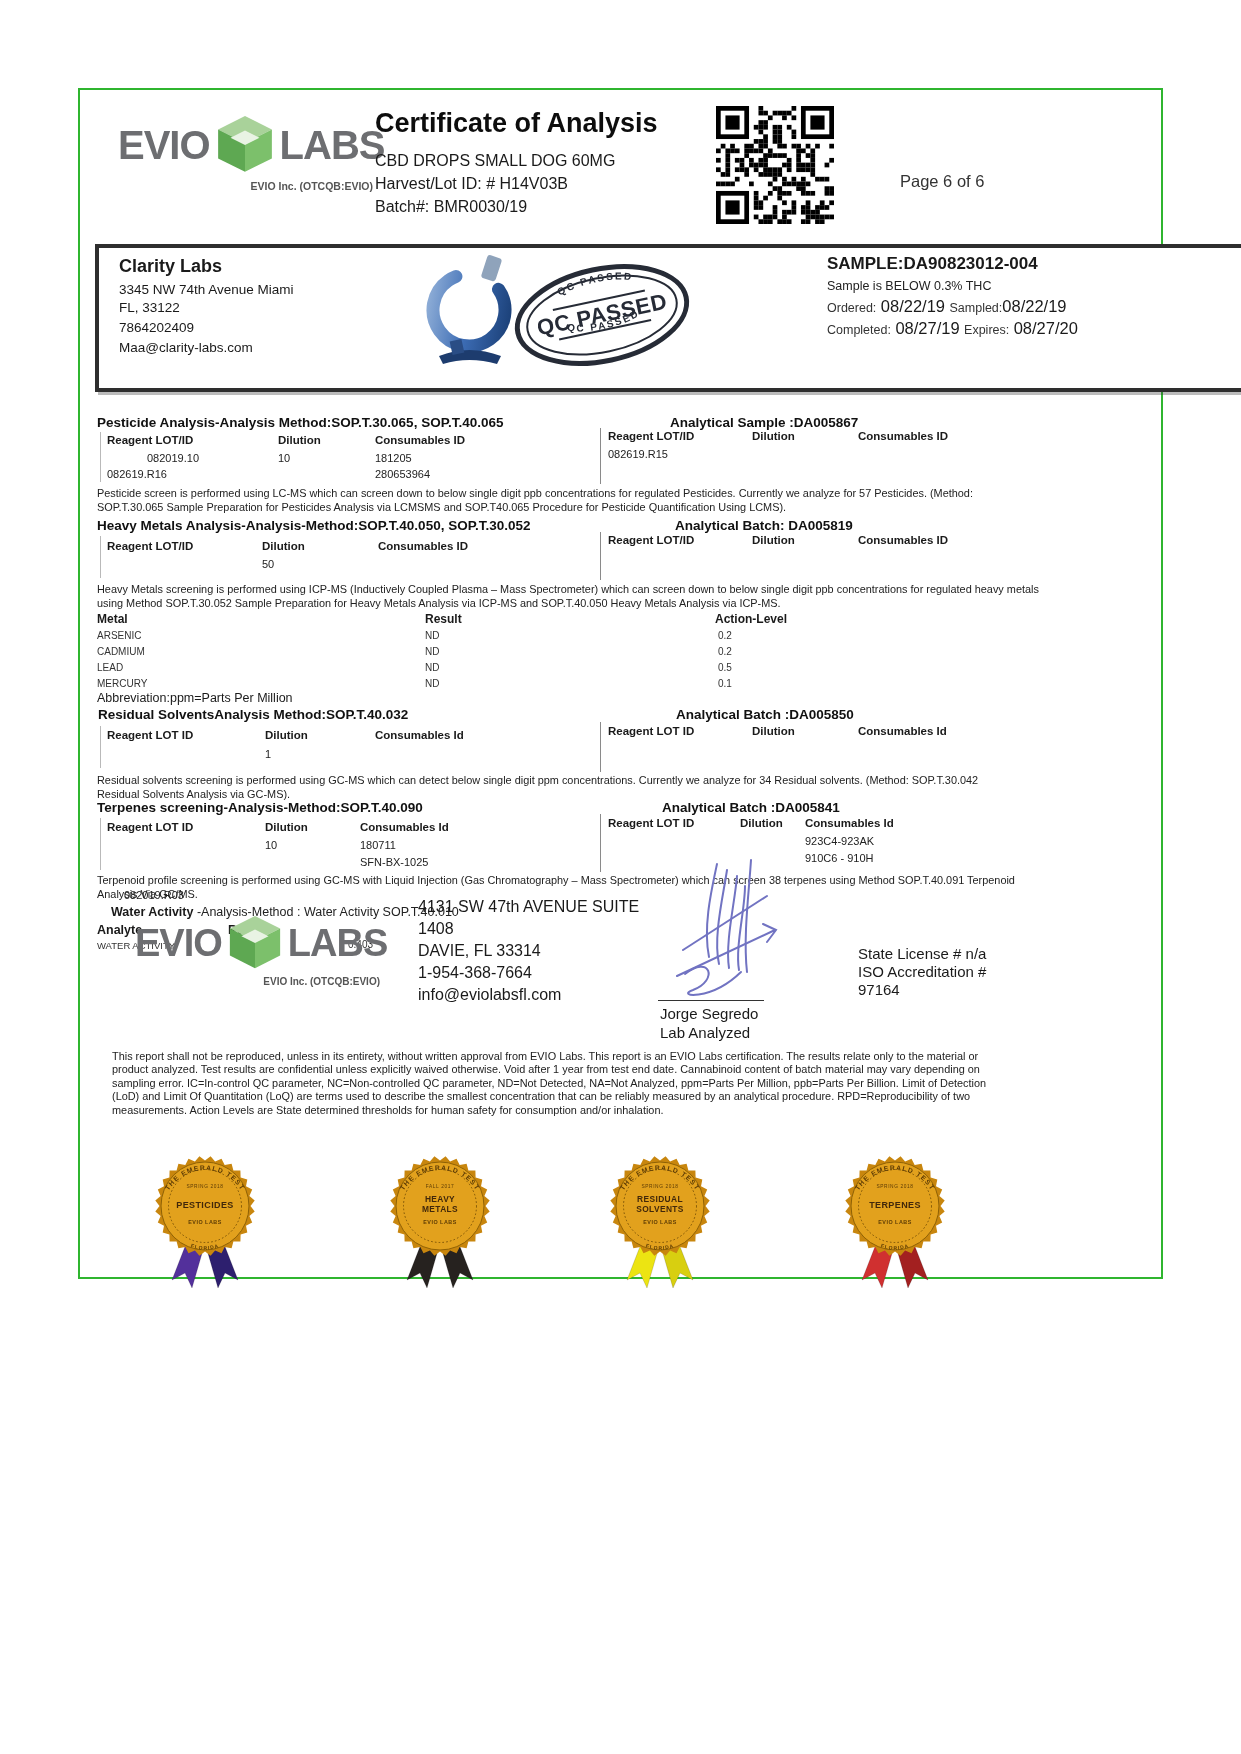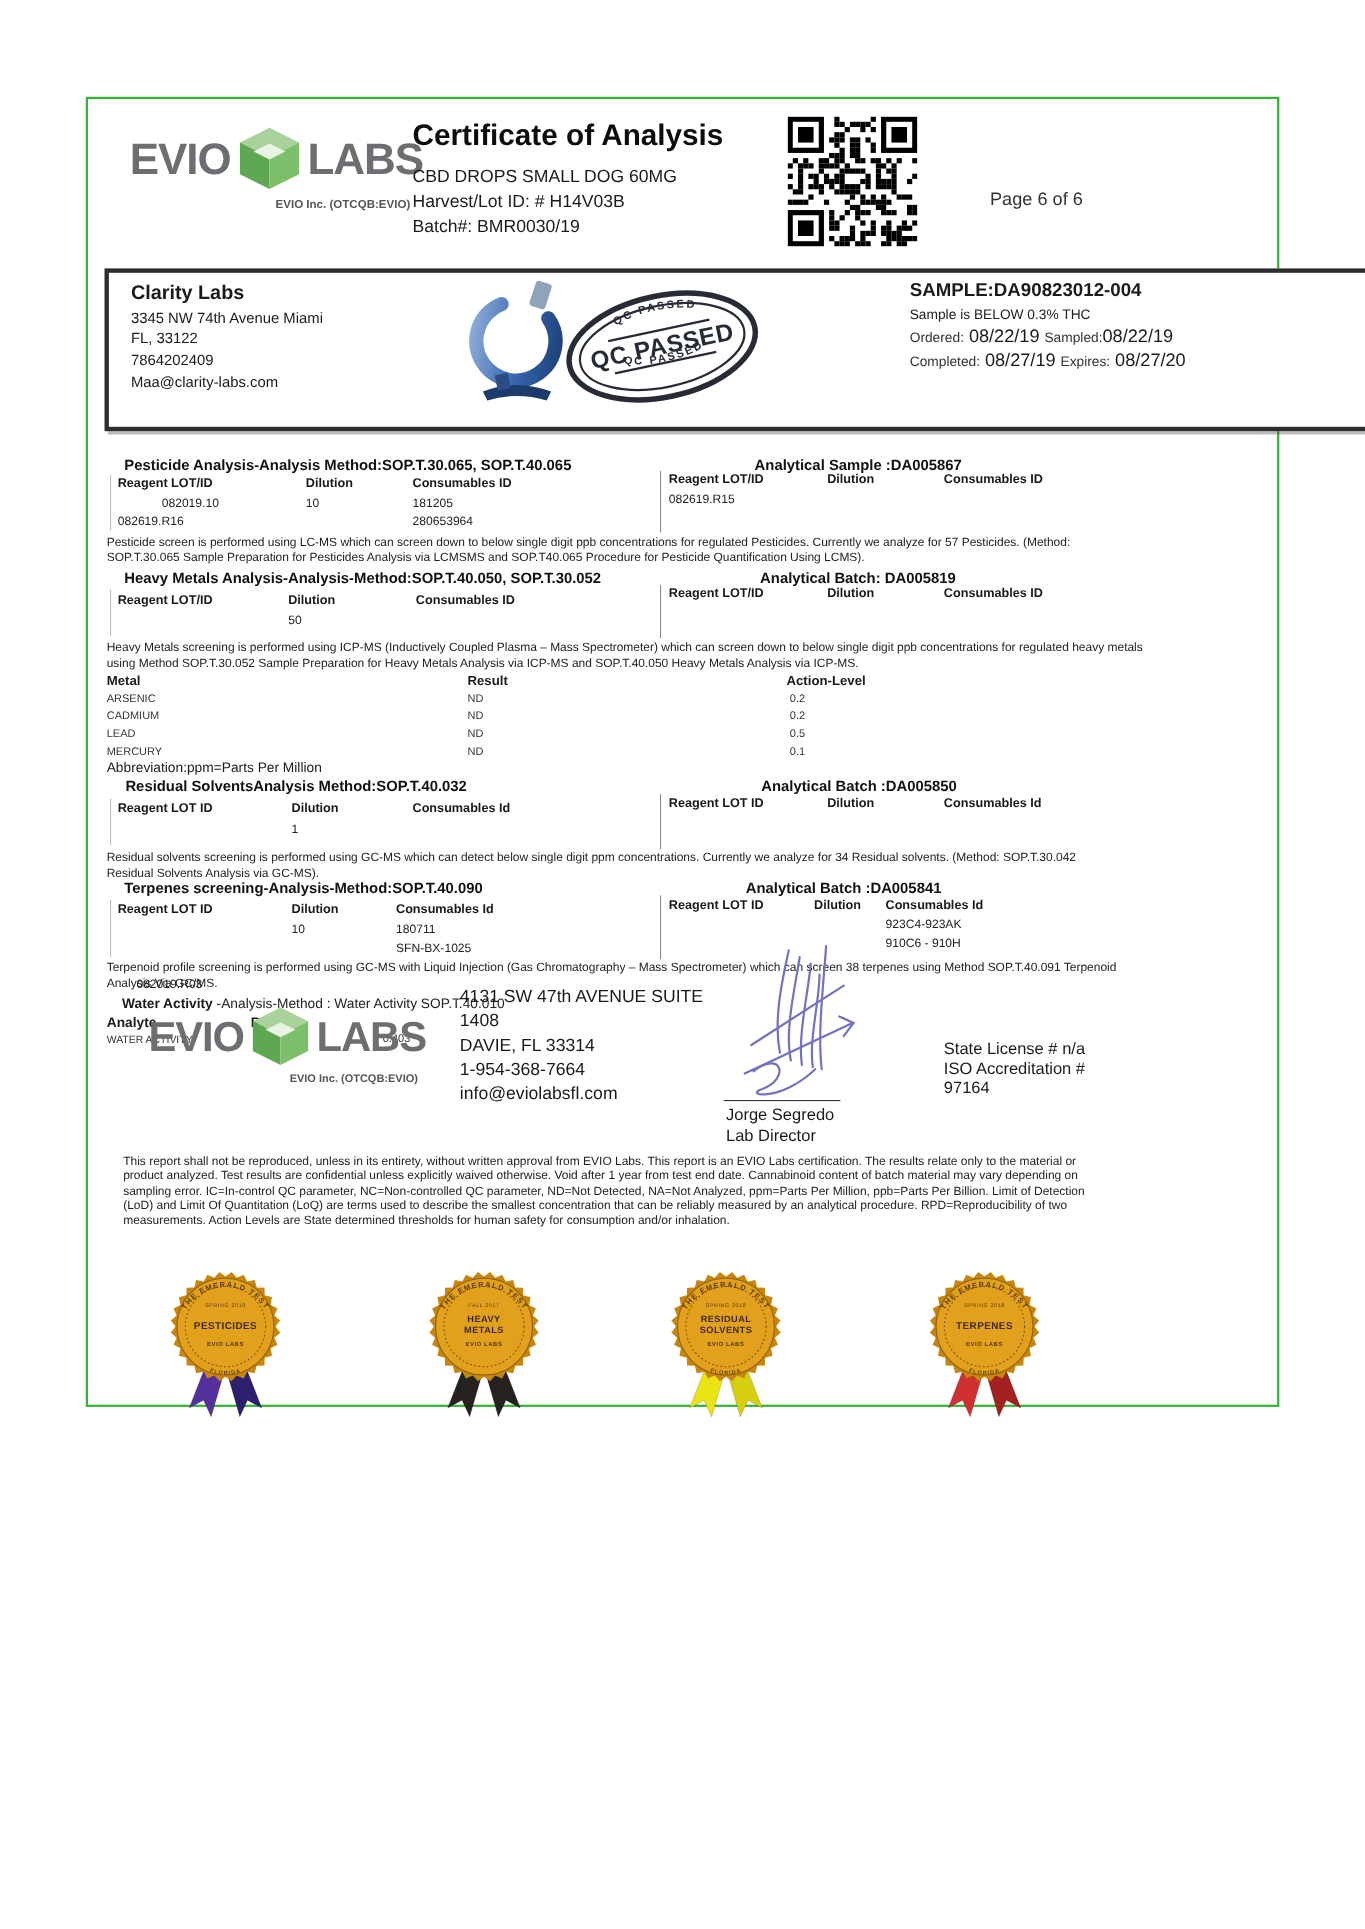--- a/index.html
+++ b/index.html
@@ -3,21 +3,21 @@
 <meta charset="utf-8">
 <style>
   html,body{margin:0;padding:0;background:#fff;}
   body{width:1241px;height:1754px;position:relative;font-family:"Liberation Sans",sans-serif;color:#1a1a1a;overflow:hidden;}
   .abs{position:absolute;}
   .b{font-weight:bold;}
   .vline{width:0;position:absolute;}
   .cell{position:absolute;white-space:nowrap;}
   .hdr{font-size:11.5px;font-weight:bold;}
   .val{font-size:11px;color:#222;}
-  .sect-title{font-size:13.5px;font-weight:bold;color:#111;margin-left:16px;}
+  .sect-title{font-size:13.5px;font-weight:bold;color:#111;}
   .para{font-size:10.9px;line-height:13.6px;color:#222;}
   .seal-wrap{position:absolute;width:130px;height:145px;}
 </style>
 </head>
 <body>
 
 <div class="abs" style="left:78px;top:88px;width:1081px;height:1187px;border:2px solid #2fb52f;"></div>
 
 <div class="abs" style="left:118px;top:112px;width:255px;height:85px;">
   <div style="display:flex;align-items:center;gap:4px;">
@@ -442,21 +442,21 @@
     <path d="M82,24 C80,50 70,90 74,116"></path>
     <path d="M90,34 C90,58 80,95 84,118"></path>
     <path d="M96,8 C94,40 88,85 92,120"></path>
     <path d="M30,122 C55,102 64,128 38,138 C20,144 55,150 86,120"></path>
     <path d="M22,124 L120,78 M108,72 L121,78 L112,90"></path>
     <path d="M28,98 L112,44"></path>
   </svg>
 </div>
 <div class="abs" style="left:658px;top:1000px;width:106px;border-top:1.5px solid #333;"></div>
 <div class="abs" style="left:660px;top:1005px;font-size:15px;">Jorge Segredo</div>
-<div class="abs" style="left:660px;top:1024px;font-size:15px;">Lab Director</div>
+<div class="abs" style="left:660px;top:1024px;font-size:15px;">Lab Analyzed</div>
 
 <div class="abs" style="left:858px;top:945px;font-size:15px;">State License # n/a</div>
 <div class="abs" style="left:858px;top:963px;font-size:15px;">ISO Accreditation #</div>
 <div class="abs" style="left:858px;top:981px;font-size:15px;">97164</div>
 
 <div class="abs para" style="left:112px;top:1050px;width:893px;font-size:10.9px;line-height:13.4px;">This report shall not be reproduced, unless in its entirety, without written approval from EVIO Labs. This report is an EVIO Labs certification. The results relate only to the material or product analyzed. Test results are confidential unless explicitly waived otherwise. Void after 1 year from test end date. Cannabinoid content of batch material may vary depending on sampling error. IC=In-control QC parameter, NC=Non-controlled QC parameter, ND=Not Detected, NA=Not Analyzed, ppm=Parts Per Million, ppb=Parts Per Billion. Limit of Detection (LoD) and Limit Of Quantitation (LoQ) are terms used to describe the smallest concentration that can be reliably measured by an analytical procedure. RPD=Reproducibility of two measurements. Action Levels are State determined thresholds for human safety for consumption and/or inhalation.</div>
 
 <div class="seal-wrap" style="left:140px;top:1148px;"><svg viewBox="0 0 130 145" width="130" height="145">
       <polygon points="46,96 32,132 45,125 52,140 63,102" fill="#53309b" stroke="rgba(0,0,0,0.25)" stroke-width="0.6"></polygon>
       <polygon points="84,96 98,132 85,125 78,140 67,102" fill="#2d1f6e" stroke="rgba(0,0,0,0.25)" stroke-width="0.6"></polygon>

